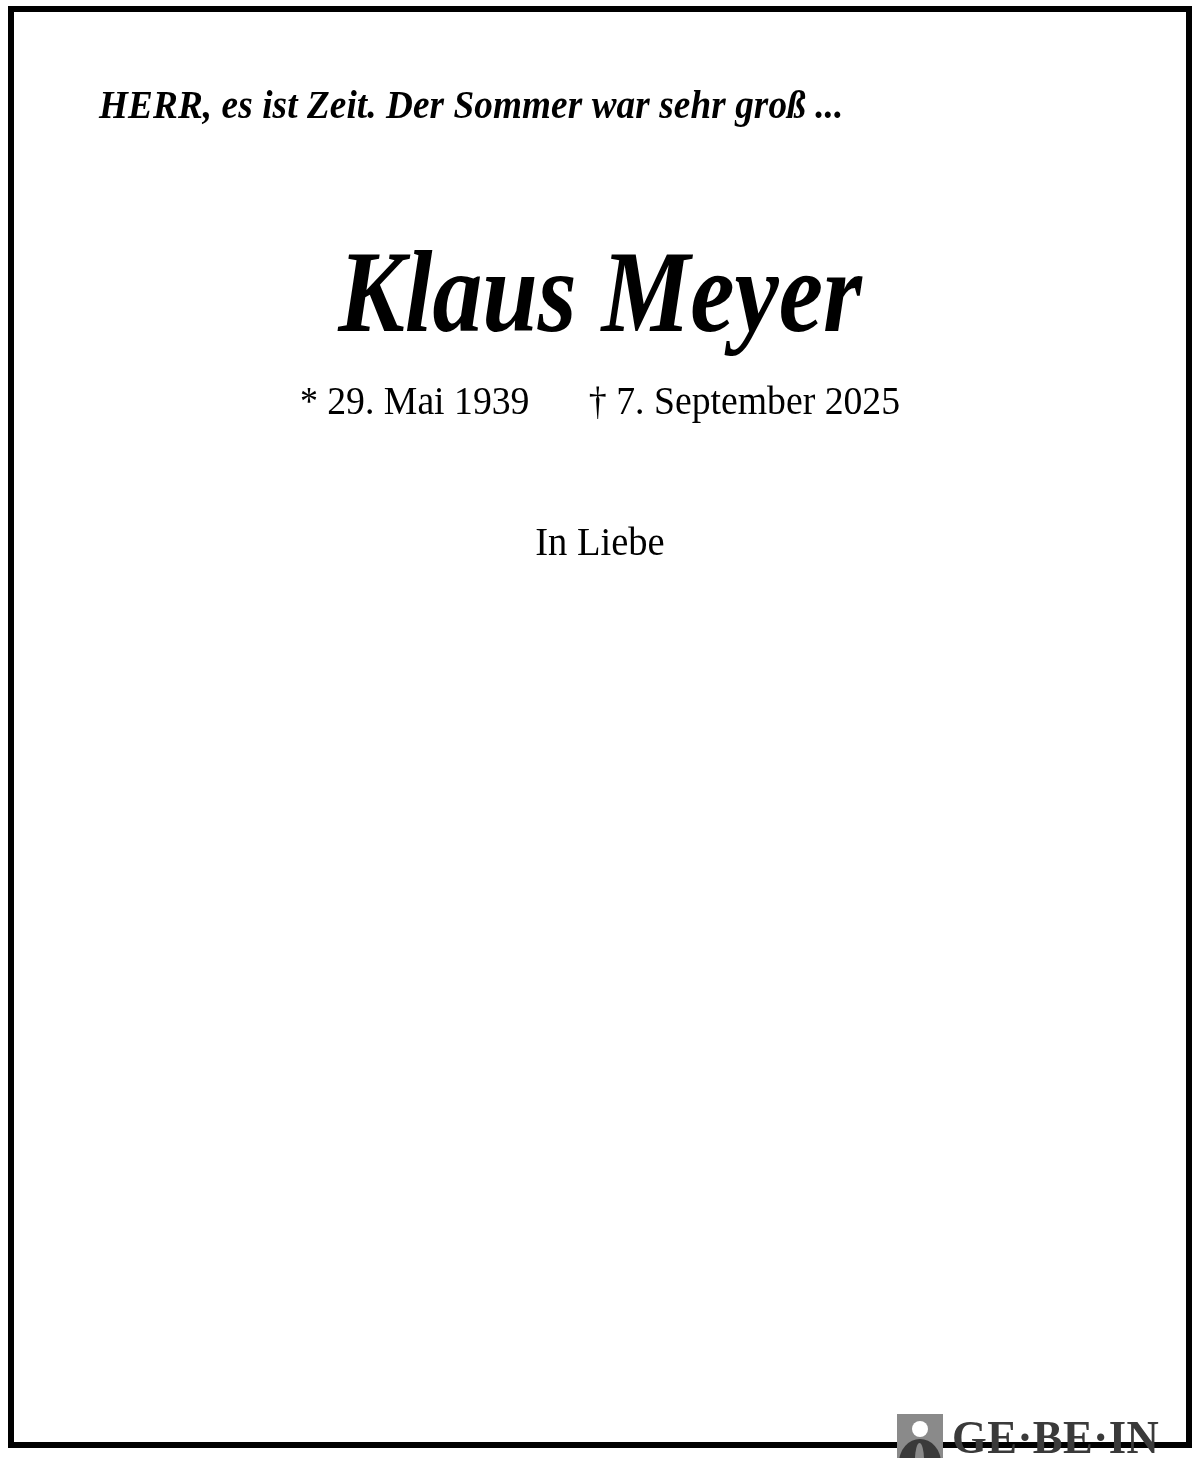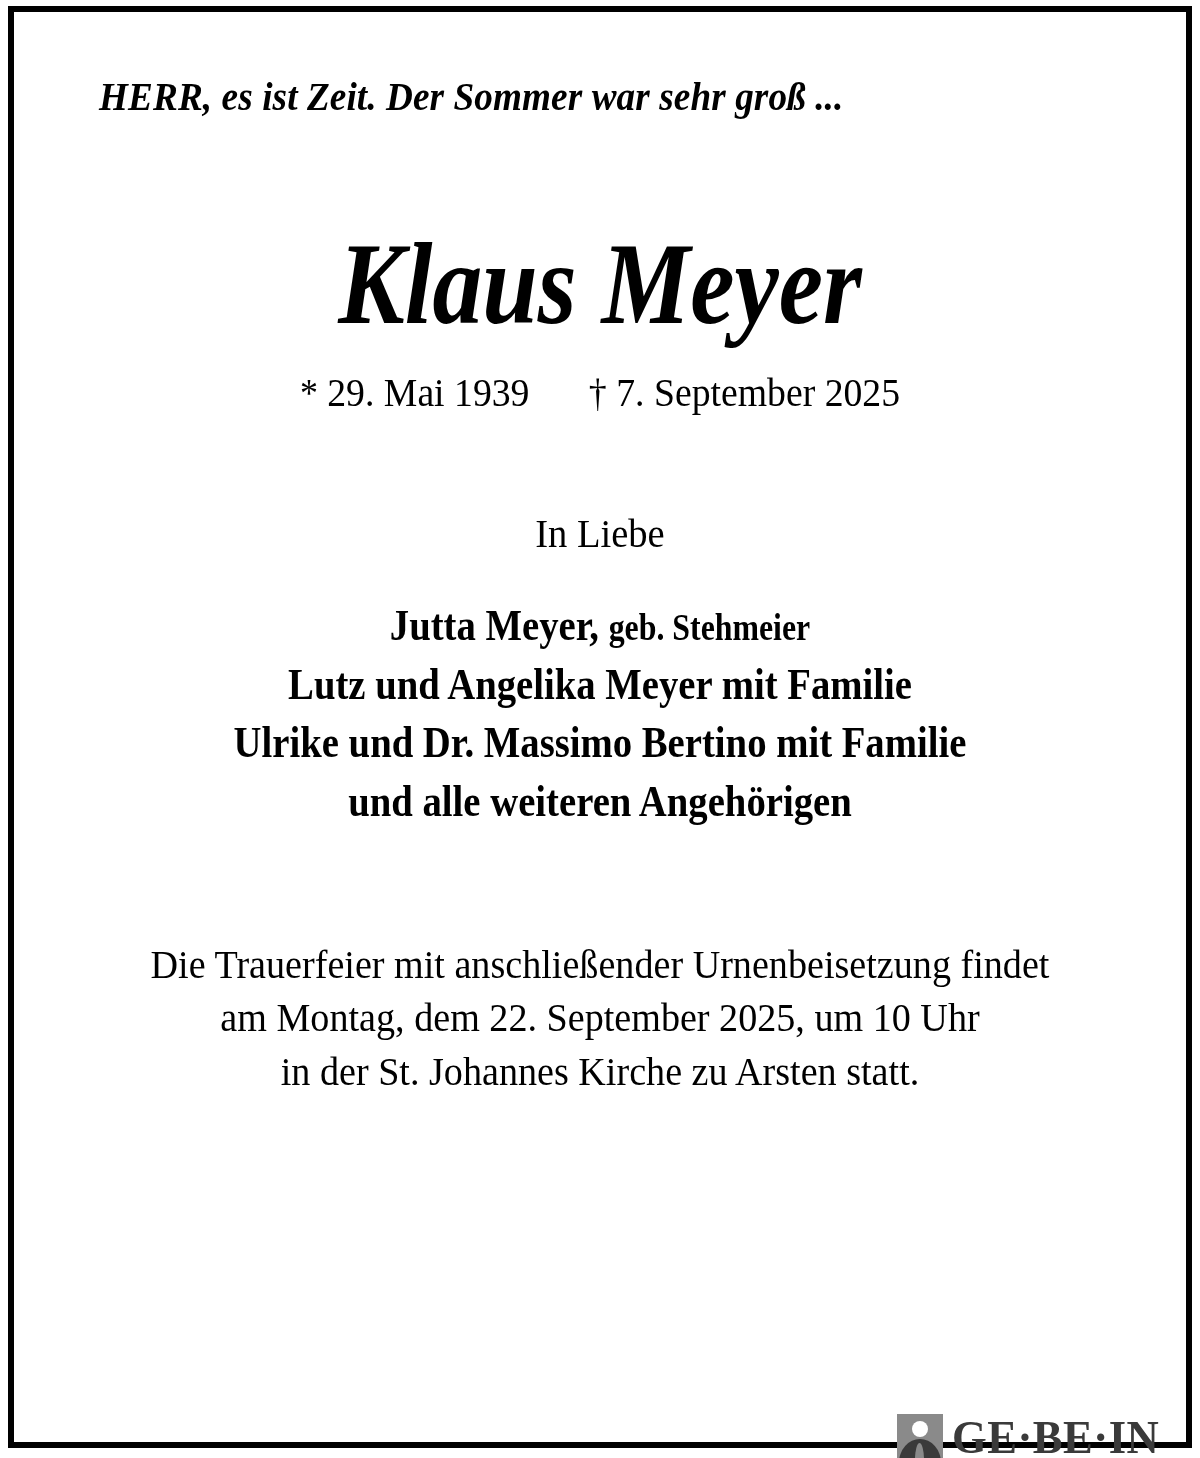--- a/index.html
+++ b/index.html
@@ -31,21 +31,21 @@
     pointer-events: none;
   }
 
   .inner {
     position: absolute;
     left: 14px;
     top: 12px;
     width: 1172px;
     height: 1266px;
     box-sizing: border-box;
-    padding: 0 46px;
+    padding: 8px 46px;
   }
 
   
   .quote {
     margin-top: 62px;
     font-style: italic;
     font-weight: 700;
     font-size: 40px;
     line-height: 1.15;
     text-align: left;
@@ -200,35 +200,21 @@
     <div class="dates">
       <span class="sym">*</span>
       <span>29. Mai 1939</span>
       <span class="gap"></span>
       <span class="sym">†</span>
       <span>7. September 2025</span>
     </div>
 
     <div class="inliebe">In Liebe</div>
 
-    <div class="family">
-      <div class="fline">
-        <span>Jutta Meyer,</span>
-        <span class="small">geb. Stehmeier</span>
-      </div>
-      <div class="fline">Lutz und Angelika Meyer mit Familie</div>
-      <div class="fline">Ulrike und Dr. Massimo Bertino mit Familie</div>
-      <div class="fline">und alle weiteren Angehörigen</div>
-    </div>
-
-    <div class="para para-ceremony">
-      <div class="pline">Die Trauerfeier mit anschließender Urnenbeisetzung findet</div>
-      <div class="pline">am Montag, dem 22. September 2025, um 10 Uhr</div>
-      <div class="pline">in der St. Johannes Kirche zu Arsten statt.</div>
-    </div>
+
 
 
   </div>
 
   <div class="logo">
     <div class="logo-mark">
       <div class="head"></div>
       <div class="body"></div>
       <div class="notch"></div>
     </div>

